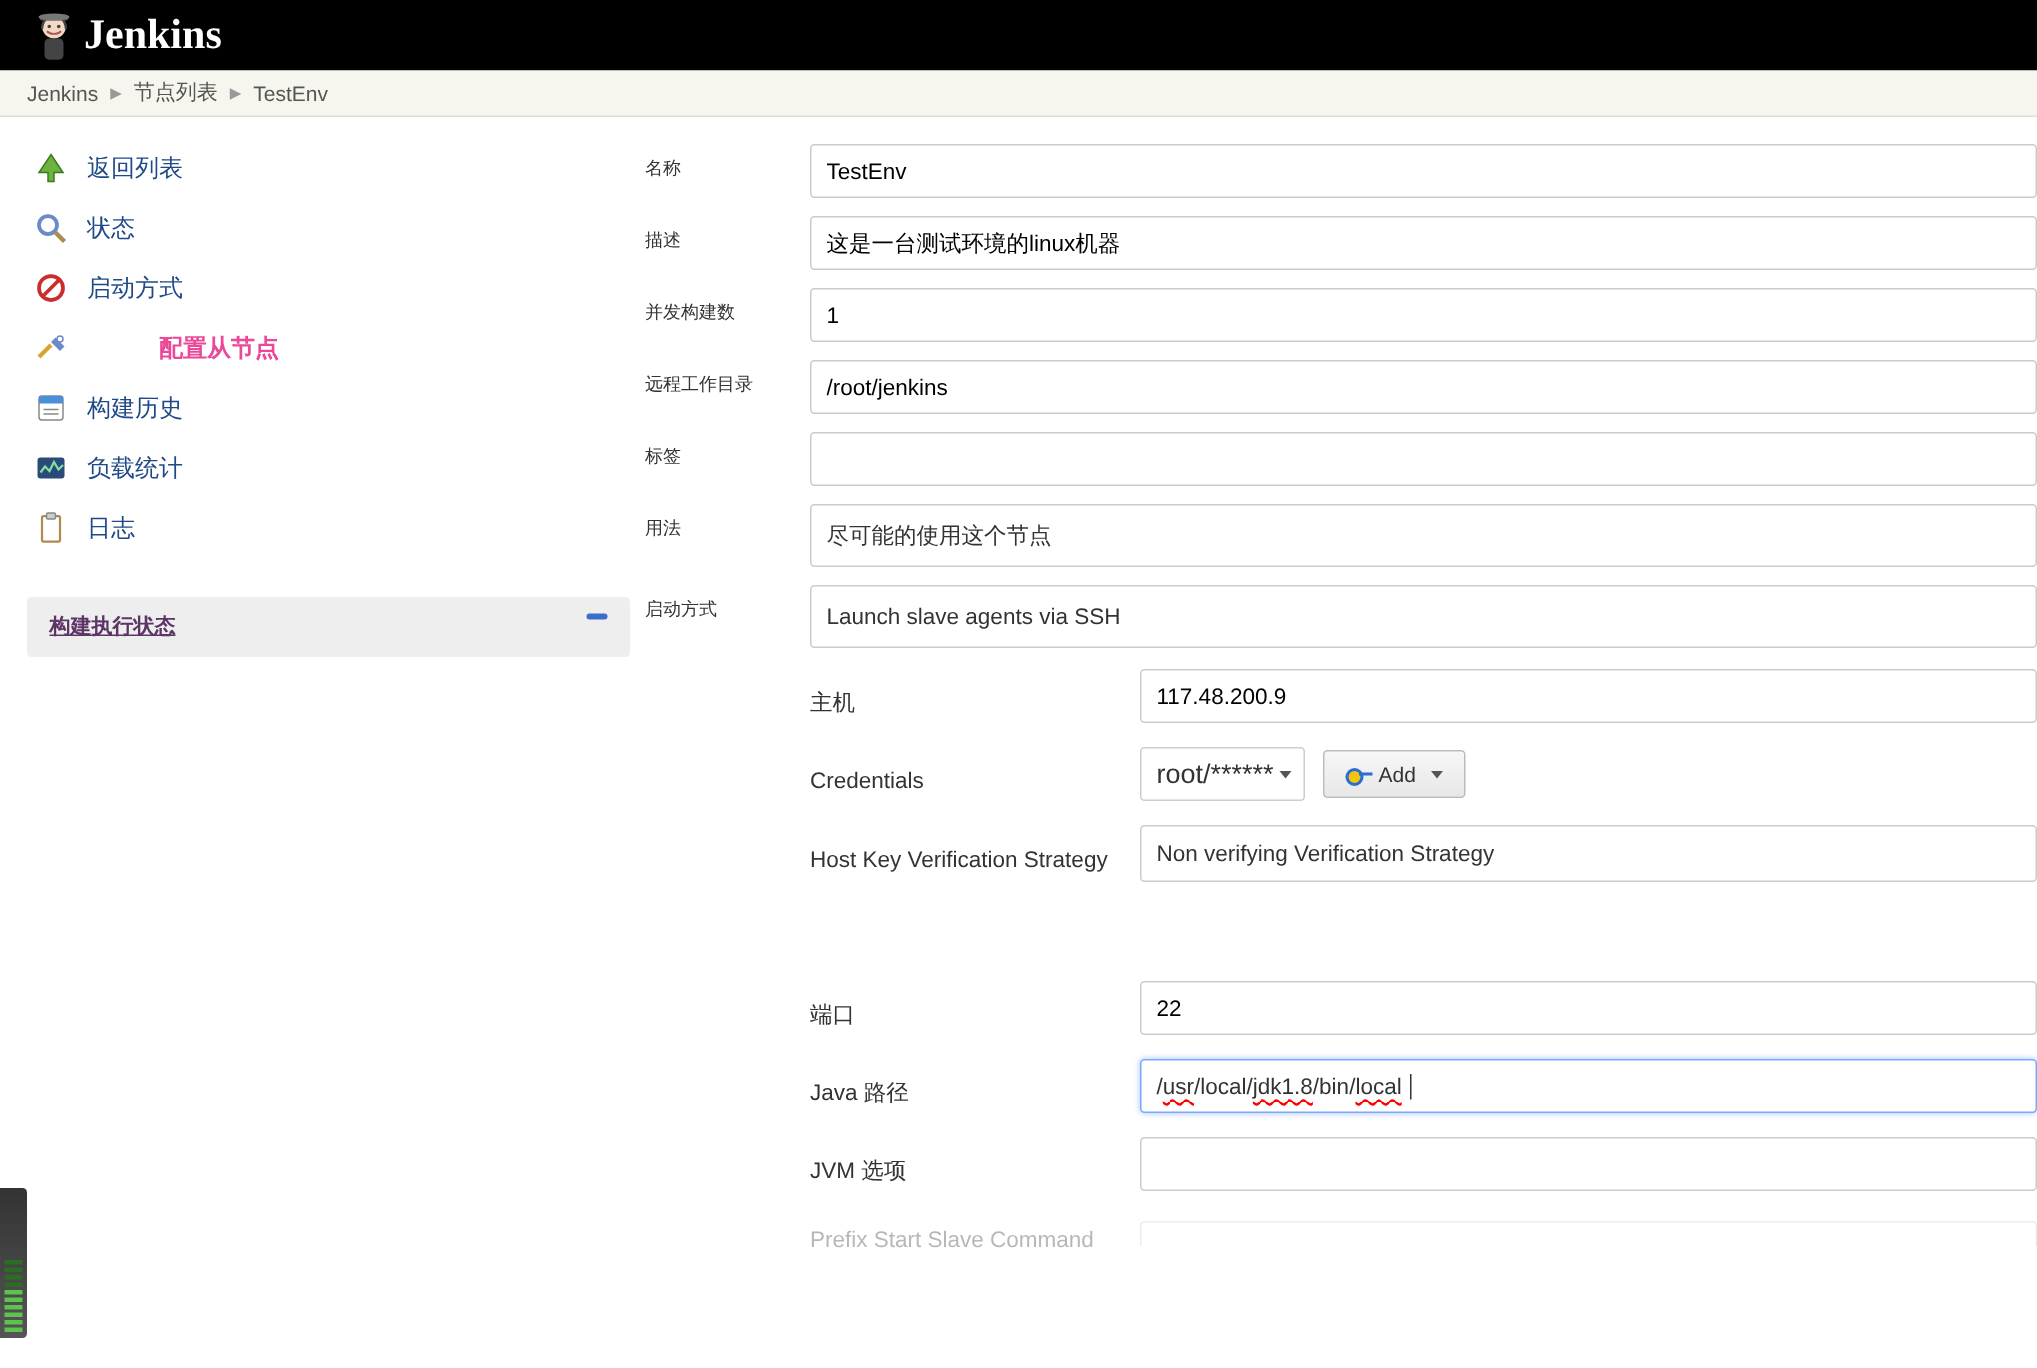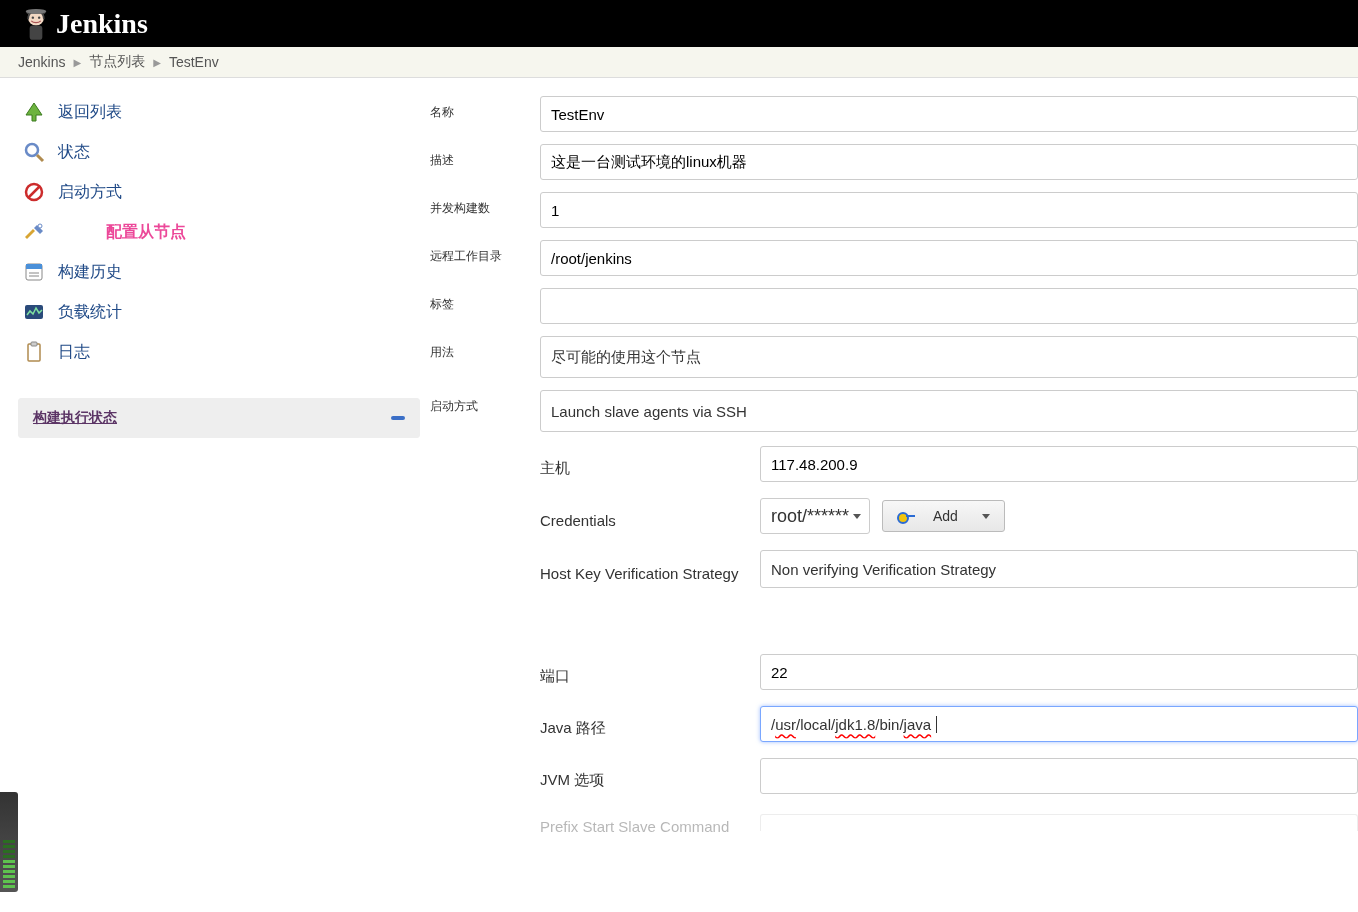--- a/index.html
+++ b/index.html
@@ -15,38 +15,38 @@
 .bc-sep { color: #999; font-size: 10px; }
 
 .layout { display: flex; }
 .sidebar { width: 430px; padding: 14px 10px 10px 18px; flex-shrink:0; }
 .side-item { display: flex; align-items: center; gap: 12px; padding: 8px 4px; color: #204a87; cursor: pointer; font-size: 16px; }
 .side-item.active { color: #5c3566; font-weight: bold; }
 .side-item.active .side-label { color:#ec4899;margin-left:48px; }
 .side-label { color:#204a87; }
 .side-item .icon-box { width: 24px; height: 24px; flex-shrink:0; display:flex; align-items:center; justify-content:center; }
 
-.exec-box { margin-top: 26px; background: #eee; border:1px solid #eee; border-radius:3px; padding: 10px 14px; display:flex; justify-content:space-between; align-items:center; }
+.exec-box { margin-top: 26px; background: #eee; border:1px solid #eee; border-radius:3px; padding: 10px 14px; display:flex; justify-content:space-between; align-items:flex-start; }
 .exec-title { color:#5c3566; font-weight:bold; text-decoration:underline; }
 .minus-icon { width: 14px; height: 4px; border-radius:2px; background:#3b6fc7; display:inline-block; }
 
 .main { flex: 1; padding: 12px 0 80px 0; }
 .form-row { display: flex; align-items: flex-start; padding: 6px 0; }
 .form-label { width: 110px; padding-top: 8px; color: #333; font-size: 12px; flex-shrink:0; }
 .form-control { flex: 1; border:1px solid #ccc; border-radius:3px; padding: 8px 10px; font-size: 15px; height: 36px; background:#fff; }
 .form-control.focused { border-color:#7aa7ff; box-shadow:0 0 4px rgba(100,150,255,0.6); }
 .select-box { flex:1; display:flex; align-items:center; border:1px solid #ccc; border-radius:3px; padding:0 10px; font-size:15px; height:42px; background:#fff; }
 
 .sub-section { margin-left: 110px; }
 .sub-row { display:flex; align-items:center; padding: 8px 0; }
 .sub-label { width: 220px; padding-top:8px; color:#333; font-size:15px; flex-shrink:0; }
 .sub-field { flex: 1; display:flex; gap:12px; align-items:center; }
 
 .small-select { border:1px solid #ccc; border-radius:3px; padding:8px 10px; font-size:18px; height:36px; background:#fff; display:flex; align-items:center; justify-content:space-between; width:110px; }
-.add-btn { border:1px solid #bbb; background:linear-gradient(#f7f7f7,#e7e7e7); border-radius:3px; padding:7px 14px; display:flex; align-items:center; gap:20px; cursor:pointer; font-size:14px;}
+.add-btn { border:1px solid #bbb; background:linear-gradient(#f7f7f7,#e7e7e7); border-radius:3px; padding:7px 14px; display:flex; align-items:center; gap:6px; cursor:pointer; font-size:14px;}
 .key-icon { width:16px; height:8px; position:relative; }
 .key-icon::before { content:''; position:absolute; left:0; top:0; width:8px; height:8px; border-radius:50%; border:2px solid #2a6bd4; background:#f1c40f; }
 .key-icon::after { content:''; position:absolute; left:9px; top:3px; width:9px; height:2px; background:#2a6bd4; }
 
 .arrow-caret { display:inline-block; border-left:4px solid transparent; border-right:4px solid transparent; border-top:5px solid #555; vertical-align:middle; margin-left:4px;}
 .spell-segment { text-decoration: underline wavy red; text-underline-offset: 3px; }
 .jvm-cut { opacity: 0.35; }
 .sidebar-widget { position:fixed; left:0; bottom:20px; width:18px; height:100px; background:linear-gradient(#333,#555); border-top-right-radius:3px; border-bottom-right-radius:3px; display:flex; flex-direction:column; justify-content:flex-end; padding:4px 3px; gap:2px;}
 .sidebar-widget span { height:3px; background:#5ec24f; display:block; }
 .sidebar-widget span.off { background:#2b6d22; }
@@ -234,21 +234,21 @@
         <div class="sub-label">端口</div>
         <div class="sub-field">
             <input class="form-control" value="22" style="">
           </div>
       </div>
 
       <div class="sub-row">
         <div class="sub-label">Java 路径</div>
         <div class="sub-field">
           <div class="form-control focused" style="line-height:20px;">
-            <span>/</span><span class="spell-segment">usr</span><span>/local/</span><span class="spell-segment">jdk1.8</span><span>/bin/</span><span class="spell-segment">java</span><span style="border-right:1px solid #333; margin-left:1px;">&nbsp;</span>
+            <span>/</span><span class="spell-segment">usr</span><span>/local/</span><span class="spell-segment">jdk1.8</span><span>/bin/</span><span class="spell-segment">local</span><span style="border-right:1px solid #333; margin-left:1px;">&nbsp;</span>
           </div>
         </div>
       </div>
 
       <div class="sub-row">
         <div class="sub-label">JVM 选项</div>
         <div class="sub-field">
             <input class="form-control" value="" style="">
           </div>
       </div>

